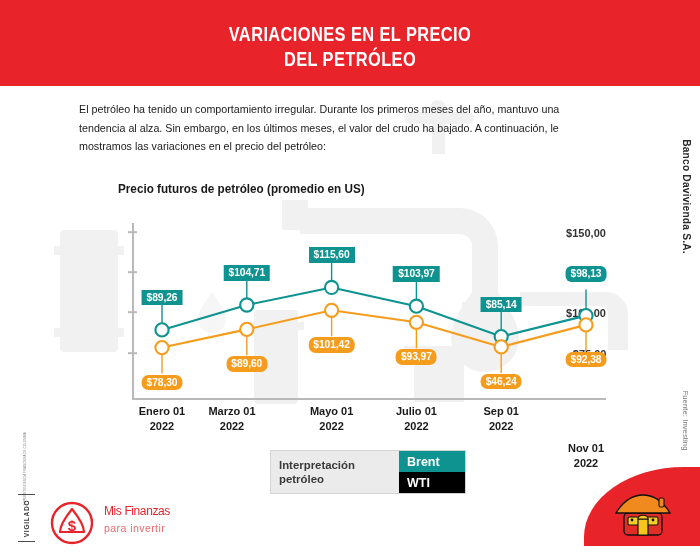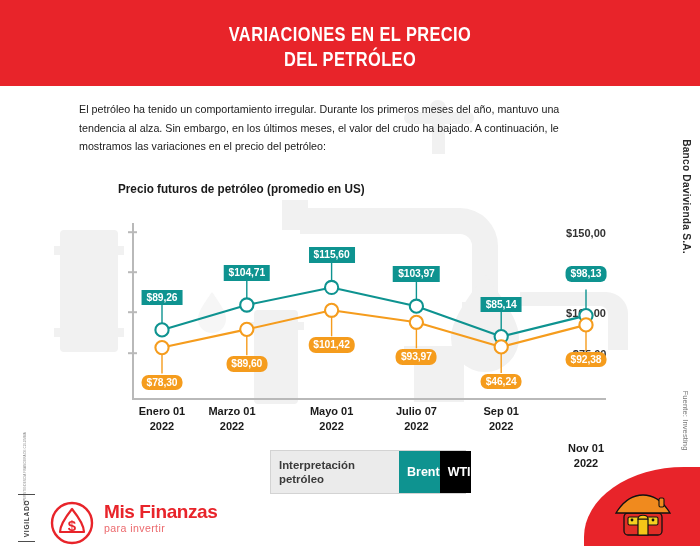--- a/index.html
+++ b/index.html
@@ -88,21 +88,21 @@
   
   .legend {
     position: absolute; left: 270px; top: 450px; width: 196px; height: 44px;
     display: flex; border: 1px solid #d3d3d3; background: #ebebeb;
   }
   .legend-text {
     flex: 1 1 auto; display: flex; flex-direction: column; justify-content: center;
     padding-left: 8px; font-size: 11.4px; font-weight: bold; color: #3a3a3a;
     line-height: 14px;
   }
-  .legend-keys { width: 66px; display: flex; flex-direction: row; }
+  .legend-keys { width: 66px; display: flex; flex-direction: column; }
   .legend-key {
     flex: 1 1 0; display: flex; align-items: center; padding-left: 8px;
     color: #fff; font-size: 12.5px; font-weight: bold;
   }
   .legend-key.brent { background: #0e9390; }
   .legend-key.wti { background: #000000; }
 
   
   .vert-bank {
     position: absolute; right: 3px; top: 96px; width: 22px; height: 200px;
@@ -138,21 +138,21 @@
     border-top: 1.2px solid #4d4d4d; border-bottom: 1.2px solid #4d4d4d;
     display: flex; align-items: center; justify-content: center;
   }
   .vigilado-box span {
     transform: rotate(-90deg); white-space: nowrap;
     font-size: 6.6px; font-weight: bold; color: #3d3d3d; letter-spacing: 0.7px;
   }
 
   .logo { position: absolute; left: 48px; top: 500px; width: 210px; height: 46px; }
   .logo-text { position: absolute; left: 56px; top: 1px; }
-  .logo-main { font-size: 19px; font-weight: bold; color: #e8242a; letter-spacing: -0.4px; line-height: 21px; }
+  .logo-main { font-size: 12px; font-weight: normal; color: #e8242a; letter-spacing: -0.4px; line-height: 21px; }
   .logo-sub { font-size: 10.6px; color: #ec6a6e; letter-spacing: 0.4px; line-height: 13px; white-space: nowrap; }
 
   .red-corner {
     position: absolute; right: -16px; bottom: -6px; width: 132px; height: 92px;
     background: #e8242a; border-top-left-radius: 100px 70px; overflow: hidden;
   }
   .house-mark { position: absolute; right: 26px; bottom: 14px; width: 62px; height: 46px; }
   .bottom-strip { position: absolute; left: 0; bottom: 0; width: 700px; height: 7px; background: #ffffff; }
 </style>
 </head>
@@ -271,21 +271,21 @@
       </div>
       <div class="x-label" style="left: 146px;">
         <span>Marzo 01</span>
         <span>2022</span>
       </div>
       <div class="x-label" style="left: 245.6px;">
         <span>Mayo 01</span>
         <span>2022</span>
       </div>
       <div class="x-label" style="left: 330.4px;">
-        <span>Julio 07</span>
+        <span>Julio 01</span>
         <span>2022</span>
       </div>
       <div class="x-label" style="left: 415.2px;">
         <span>Sep 01</span>
         <span>2022</span>
       </div>
       <div class="x-label" style="left: 500px; margin-top: 37px;">
         <span>Nov 01</span>
         <span>2022</span>
       </div>

